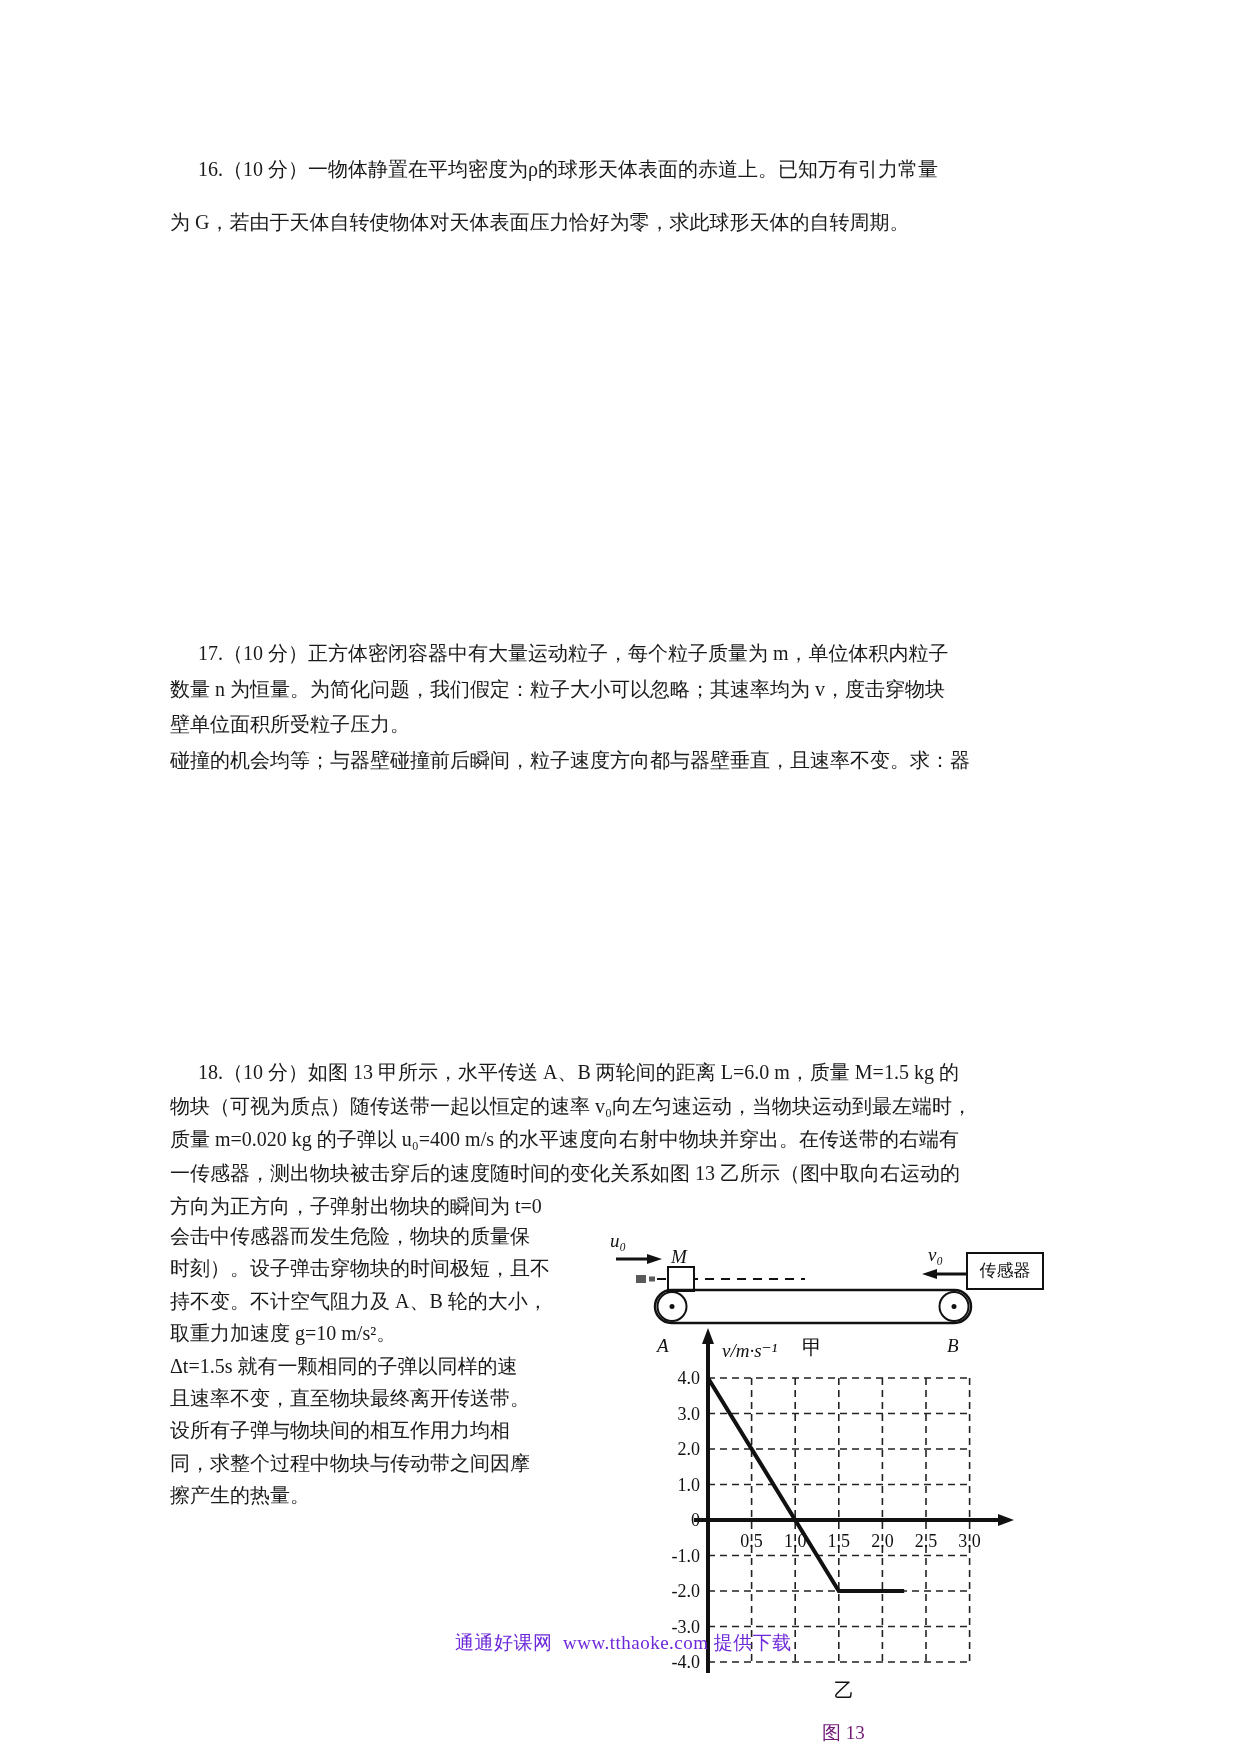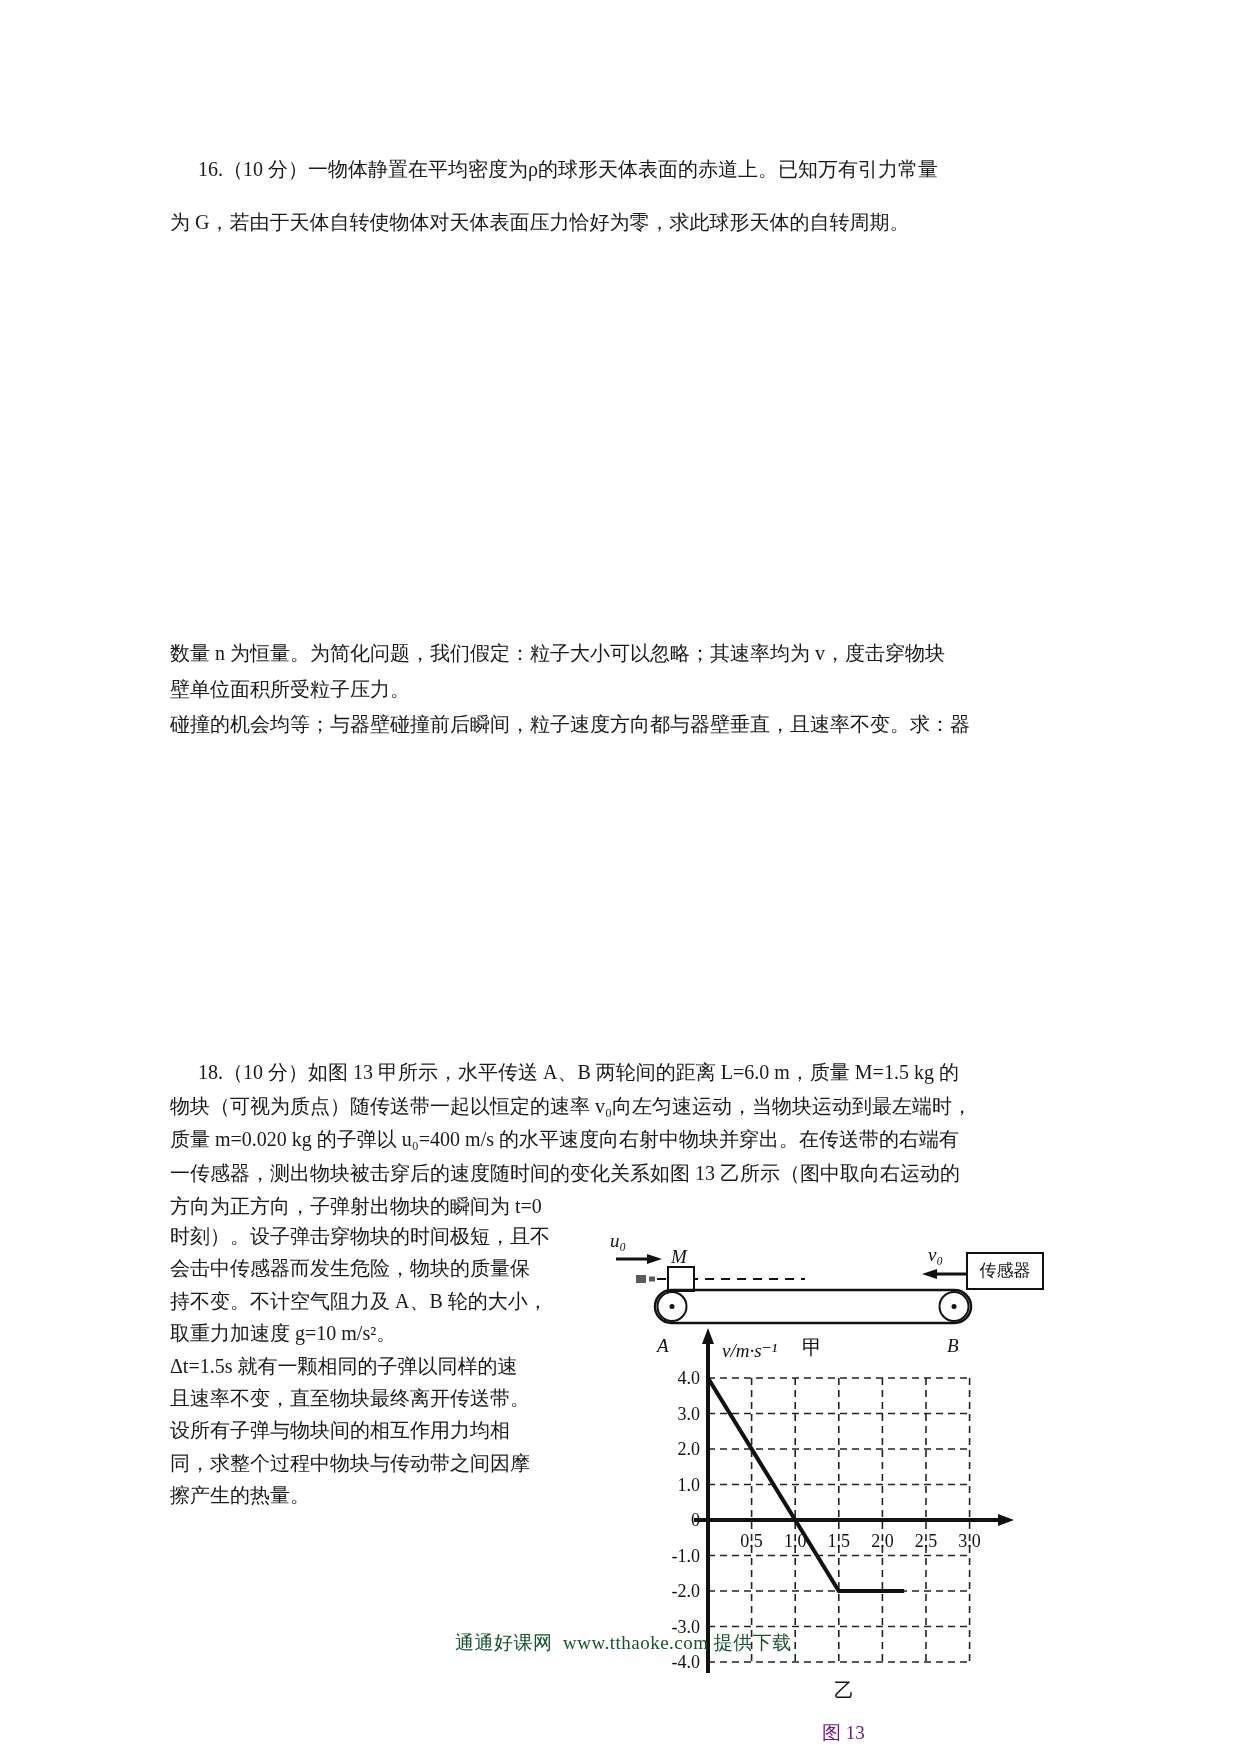--- a/index.html
+++ b/index.html
@@ -20,50 +20,51 @@
   svg .var{font:italic 19px "Liberation Serif","DejaVu Serif",serif;fill:#111;}
   svg .cjk{font:17px "Liberation Serif","DejaVu Serif",serif;fill:#111;}
   svg .big{font-size:20px;}
   svg .mid{text-anchor:middle;}
   svg .end{text-anchor:end;}
   svg .gridline{stroke:#222;stroke-width:1.6;stroke-dasharray:7 5;fill:none;}
   svg .tick{font:18px "Liberation Serif","DejaVu Serif",serif;fill:#111;}
   svg .axis{stroke:#111;stroke-width:4;fill:none;}
   svg .data{stroke:#111;stroke-width:4;fill:none;}
   svg .ylab{font:italic 19px "Liberation Serif","DejaVu Serif",serif;fill:#111;}
-  .watermark{font-size:19px;color:#14532d;letter-spacing:.5px;white-space:pre;}
+  .watermark{font-size:19px;color:#6d28d9;letter-spacing:.5px;white-space:pre;}
   .figcap{font-size:19px;color:#701a75;}
 </style>
 </head>
 <body>
 
 <div class="page">
 
   <section class="abs textblock p16" style="left:170px;top:143px;width:820px;">
     <div class="line indent">16.（10 分）一物体静置在平均密度为ρ的球形天体表面的赤道上。已知万有引力常量</div>
     <div class="line">为 G，若由于天体自转使物体对天体表面压力恰好为零，求此球形天体的自转周期。</div>
   </section>
 
   <section class="abs textblock p17" style="left:170px;top:636px;width:820px;">
+    <div class="line indent">17.（10 分）正方体密闭容器中有大量运动粒子，每个粒子质量为 m，单位体积内粒子</div>
     <div class="line">数量 n 为恒量。为简化问题，我们假定：粒子大小可以忽略；其速率均为 v，度击穿物块</div>
     <div class="line">壁单位面积所受粒子压力。</div>
     <div class="line">碰撞的机会均等；与器壁碰撞前后瞬间，粒子速度方向都与器壁垂直，且速率不变。求：器</div>
   </section>
 
   <section class="abs textblock p18" style="left:170px;top:1056px;width:820px;">
     <div class="line indent">18.（10 分）如图 13 甲所示，水平传送 A、B 两轮间的距离 L=6.0 m，质量 M=1.5 kg 的</div>
     <div class="line">物块（可视为质点）随传送带一起以恒定的速率 v₀向左匀速运动，当物块运动到最左端时，</div>
     <div class="line">质量 m=0.020 kg 的子弹以 u₀=400 m/s 的水平速度向右射中物块并穿出。在传送带的右端有</div>
     <div class="line">一传感器，测出物块被击穿后的速度随时间的变化关系如图 13 乙所示（图中取向右运动的</div>
     <div class="line">方向为正方向，子弹射出物块的瞬间为 t=0</div>
   </section>
 
   <section class="abs textblock leftcol" style="left:170px;top:1220px;width:400px;">
+    <div class="line">会击中传感器而发生危险，物块的质量保</div>
     <div class="line">时刻）。设子弹击穿物块的时间极短，且不</div>
-    <div class="line">会击中传感器而发生危险，物块的质量保</div>
     <div class="line">持不变。不计空气阻力及 A、B 轮的大小，</div>
     <div class="line">取重力加速度 g=10 m/s²。</div>
     <div class="line">Δt=1.5s 就有一颗相同的子弹以同样的速</div>
     <div class="line">且速率不变，直至物块最终离开传送带。</div>
     <div class="line">设所有子弹与物块间的相互作用力均相</div>
     <div class="line">同，求整个过程中物块与传动带之间因摩</div>
     <div class="line">擦产生的热量。</div>
   </section>
 
   <svg class="abs" width="510" height="140" viewBox="0 0 510 140" style="left:540px;top:1225px;">

